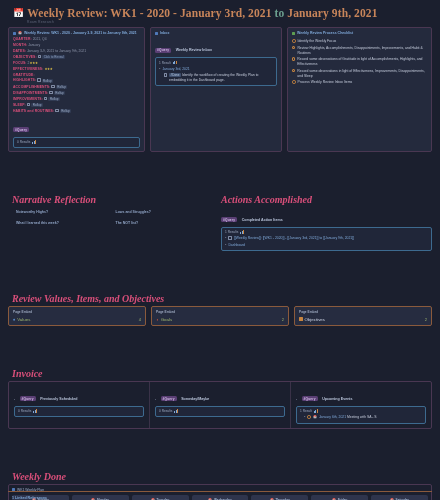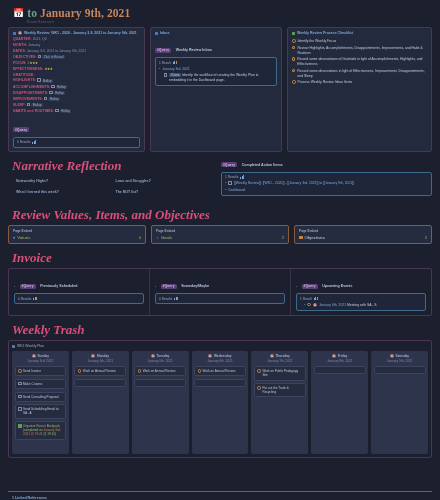--- a/index.html
+++ b/index.html
@@ -73,21 +73,21 @@
   .tasktag { display:inline-block; background:#3d4d6b; color:#bcd0ea; font-size:3px; padding:0 1.5px; border-radius:1px;}
   .cb { display:inline-block; width:3.5px; height:3.5px; border:.7px solid #7f8aa3; border-radius:.5px; vertical-align:-.3px;}
   .cb.o { border-color:#c8853f; border-radius:50%; }
   .cb.done { background:#5e9e52; border-color:#5e9e52;}
   .ref { color:#7fa8d8; }
 
   
   .sec-h {
     font-family:"Liberation Serif", serif;
     font-style: italic; font-weight:700;
-    font-size:13px; color:#d94f7a; padding: 6px 0 2px 12px;
+    font-size:10px; color:#d94f7a; padding: 6px 0 2px 12px; margin-top: 36px;
   }
 
   
   .narr { display:flex; padding:0 8px; }
   .narr .col { flex:1; }
   .narr .q { font-size:3.5px; color:#8fa3c4; font-weight:700; margin:3px 0 7px 8px;}
 
   
   .embed {
     flex:1; border:1px solid #8a5a3c; border-radius:2px;
@@ -129,20 +129,21 @@
   .footer .rule { height:.7px; background:#8a5a3c; margin:0 8px; }
   .footer .lr { font-size:3.6px; color:#7fa8d8; padding:4px 0 0 12px; font-weight:700;}
   .cal-ico { font-size:3.2px; }
 </style>
 </head>
 <body>
 
 <div class="page-header">
   <div class="page-title">
     <span class="cal">📅</span>
+    <span class="ttl-part">Weekly Review: WK1 - 2020 - January 3rd, 2021</span>
     <span class="ttl-to">to</span>
     <span class="ttl-part">January 9th, 2021</span>
   </div>
   <div class="breadcrumb">Roam Research</div>
 </div>
 
 <div class="row3">
 
   <div class="panel" style="flex:0 0 137px;">
     <div class="panel-hdr">
@@ -250,20 +251,21 @@
         <div class="q">Noteworthy Highs?</div>
         <div class="q">What I learned this week?</div>
       </div>
       <div class="col">
         <div class="q">Lows and Struggles?</div>
         <div class="q">The NOT list?</div>
       </div>
     </div>
   </div>
   <div style="flex:1;">
+    <div class="sec-h" style="padding-left:6px;">Actions Accomplished</div>
     <div style="padding:0 8px 0 6px;">
       <div>
         <span class="qtag">#Query</span>
         <span class="qlabel">Completed Action Items</span>
       </div>
       <div class="qbox">
         <div class="qcount">
           <span>1 Results</span>
           <span class="bars">
               <i></i>
@@ -376,21 +378,21 @@
         <span class="cal-ico">📅</span>
         <span class="txt">
           <span class="ref">January 6th, 2021</span>
           <span>Meeting with SA - S</span>
         </span>
       </div>
     </div>
   </div>
 </div>
 
-<div class="sec-h">Weekly Trash</div>
+<div class="sec-h">Weekly Done</div>
 <div class="wp-outer">
   <div class="wp-title">
     <span class="sq blue"></span>
     <span>WK1 Weekly Plan</span>
   </div>
   <div class="days">
 
     <div class="day">
       <div class="day-h">
           <span class="cal-ico">📅</span>

